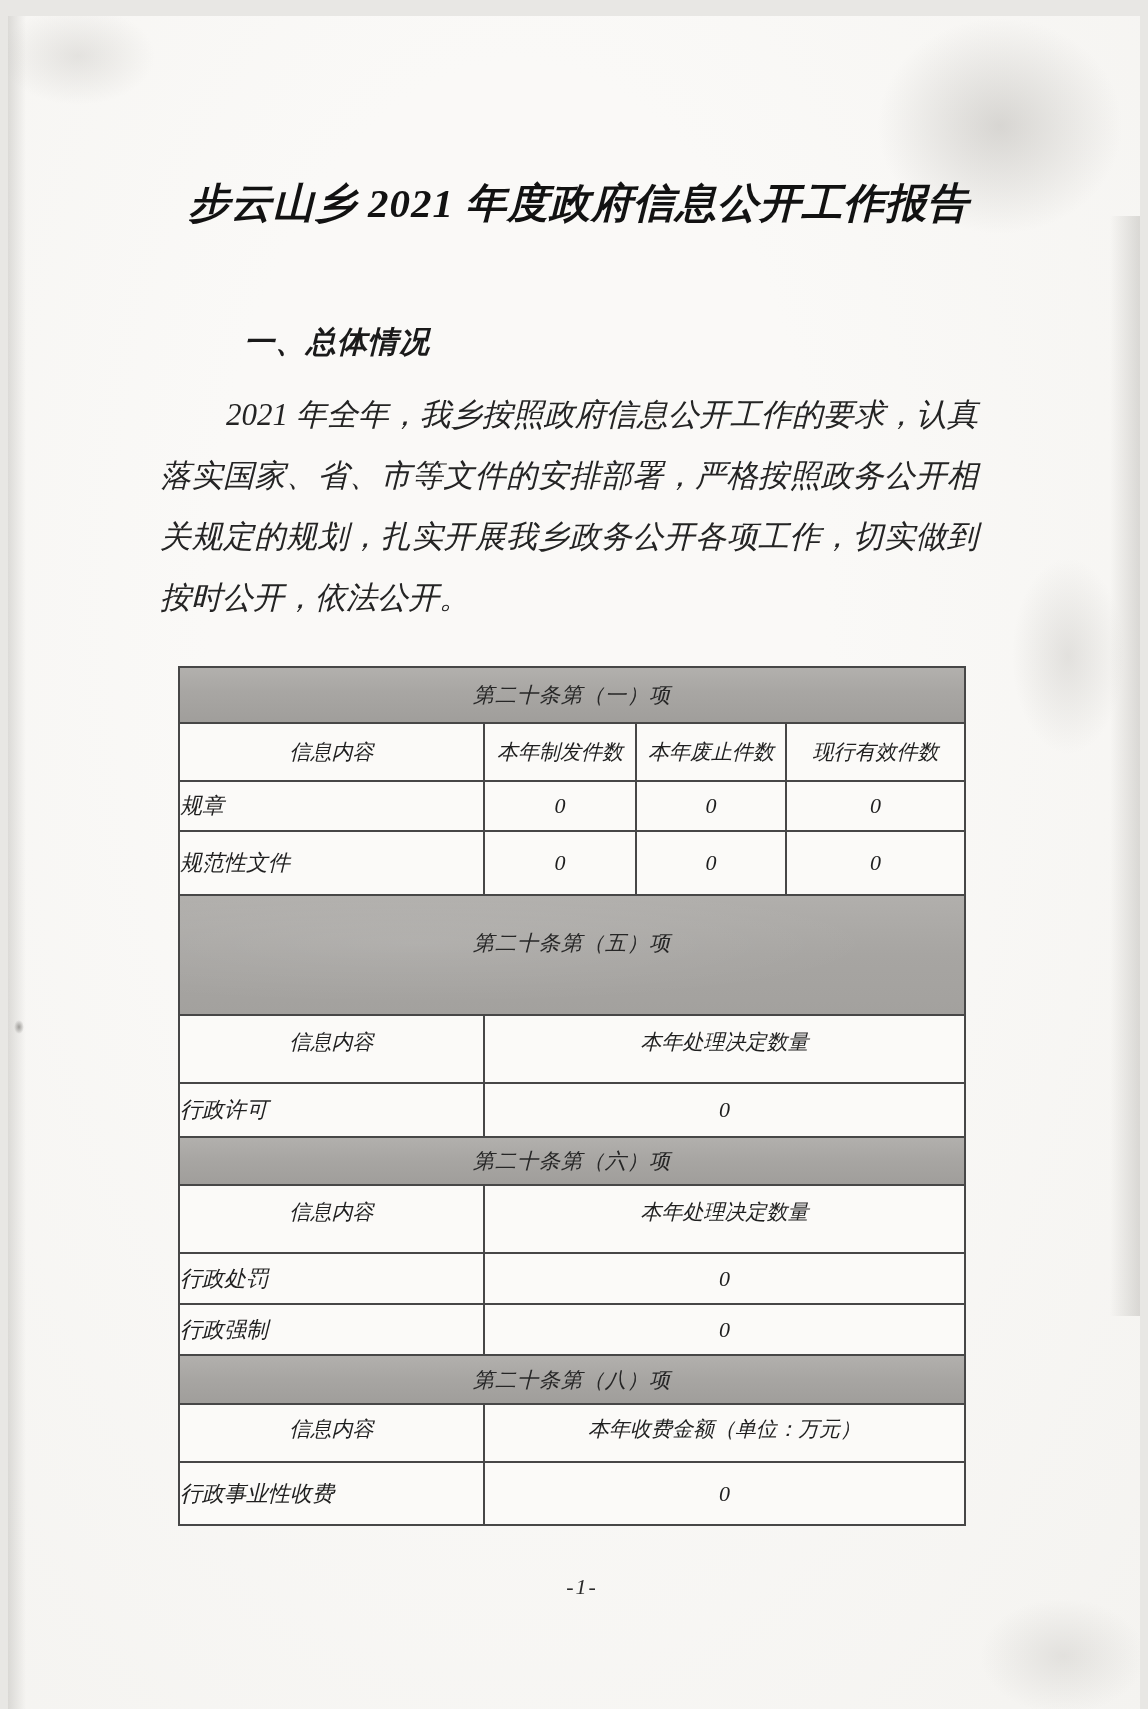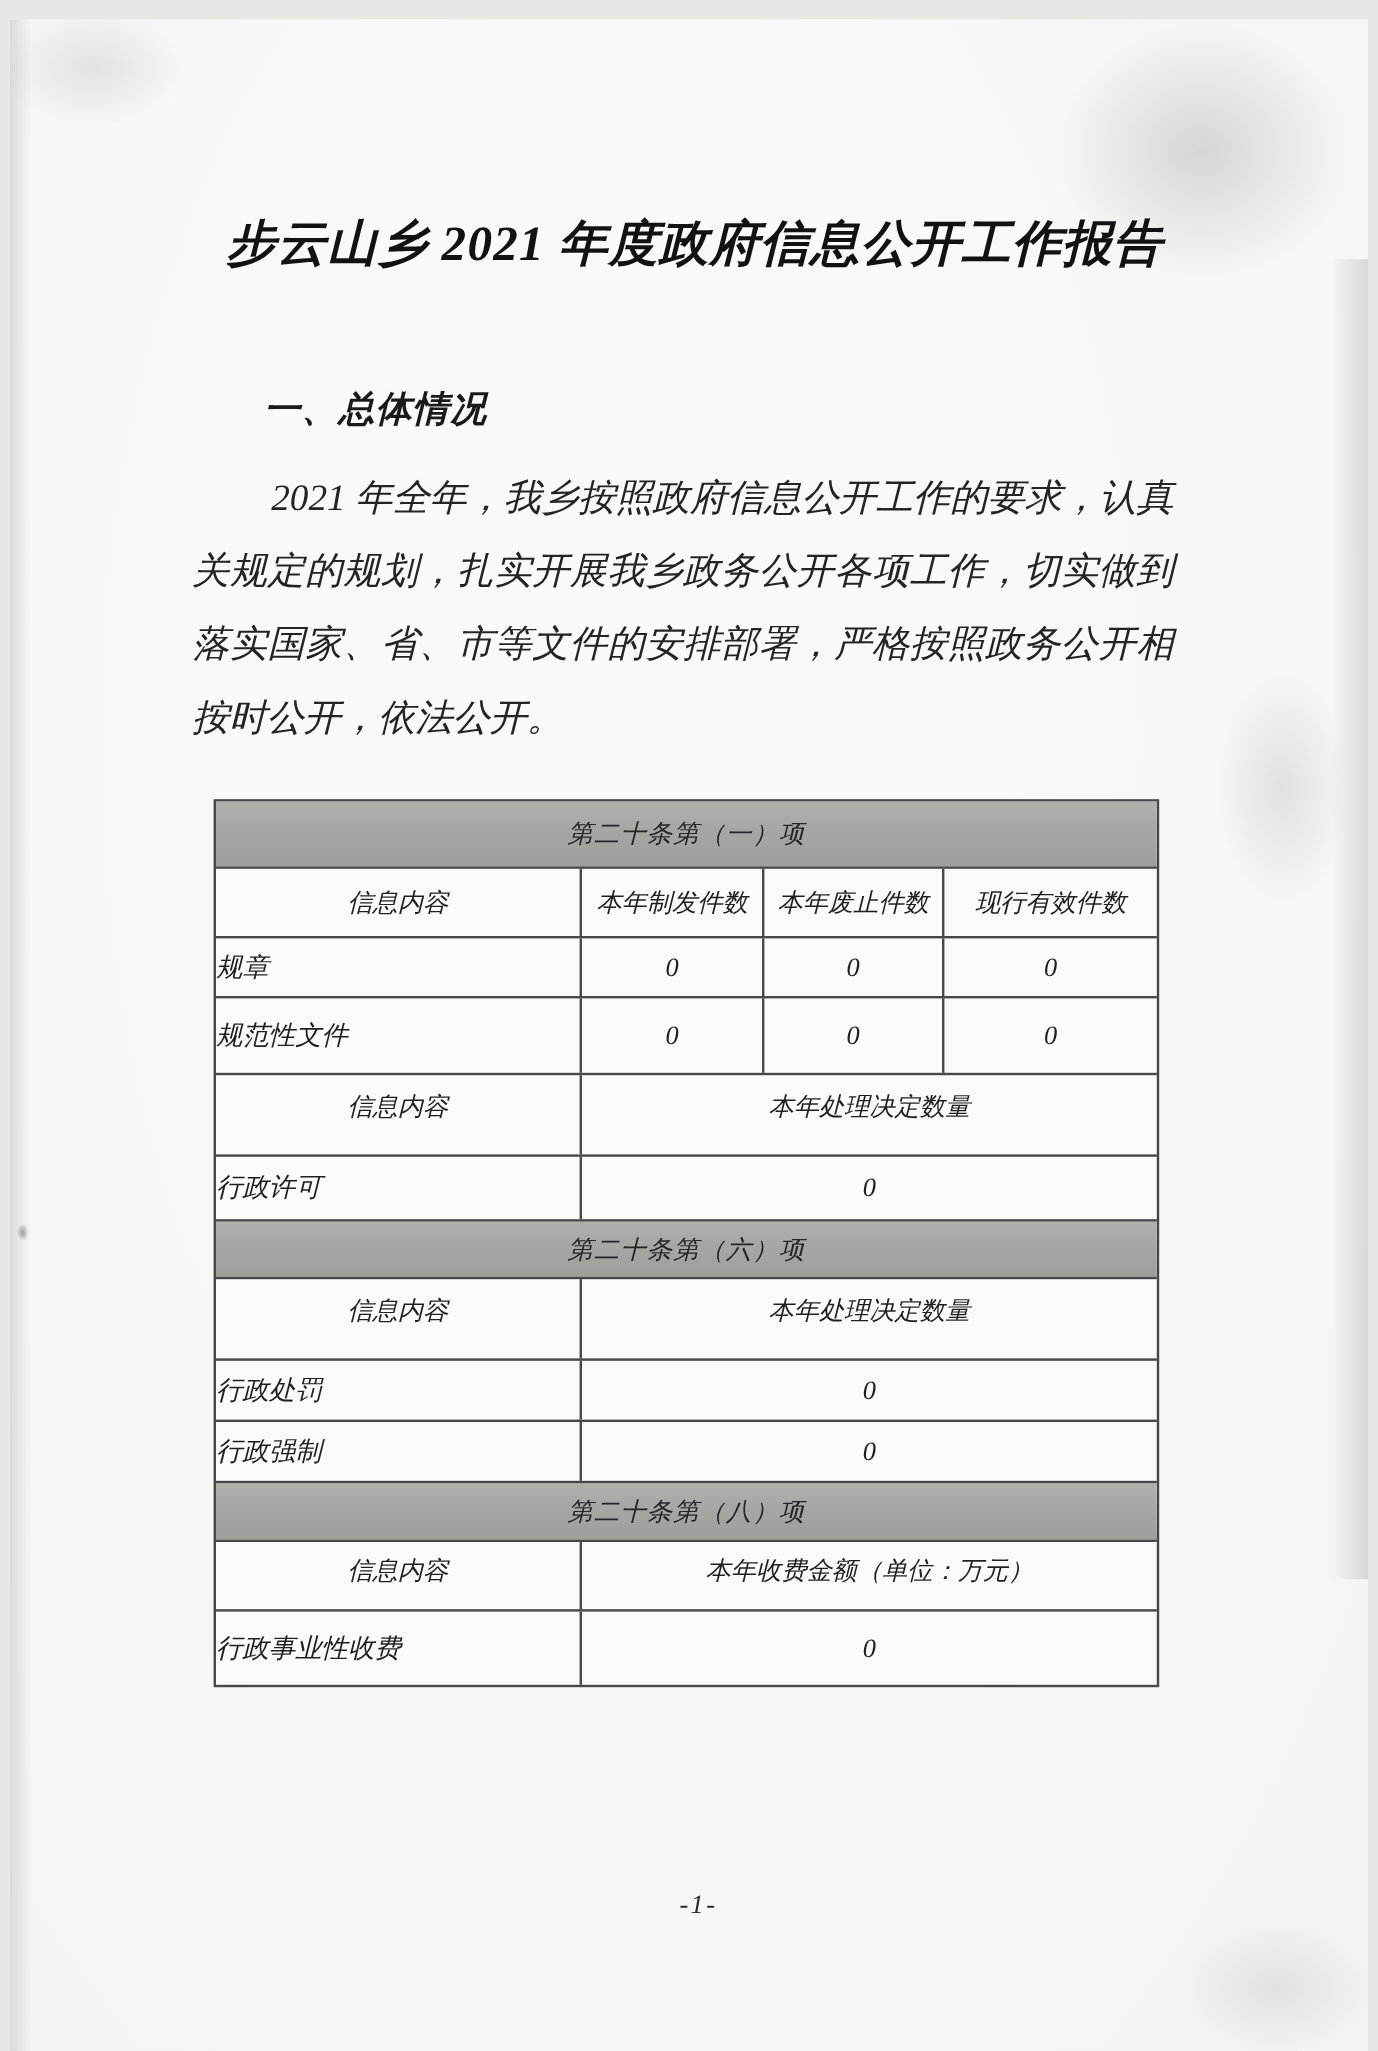--- a/index.html
+++ b/index.html
@@ -29,21 +29,21 @@
     background: radial-gradient(closest-side, rgba(92,90,86,0.55), rgba(92,90,86,0)); }
 
   
   .doc-title {
     position:absolute; left:162px; top:163px; width:818px; margin:0;
     text-align:center; font-size:41px; line-height:1.2; font-weight:700;
     letter-spacing:1px; color:#121212;
     font-family:"Liberation Serif", serif;
   }
   .sec-heading {
-    position:absolute; left:212px; margin:0;
+    position:absolute; left:236px; margin:0;
     font-size:30px; line-height:1; font-weight:700; color:#1a1a1a;
     font-family:"Liberation Sans", sans-serif; letter-spacing:1px;
   }
   #h-overview { top:311px; }
   #h-disclosure { top:636px; }
   .para { position:absolute; left:152px; top:368px; width:818px; }
   .pline {
     height:61px; line-height:61px; font-size:31px; color:#242424;
     text-align:justify; text-align-last:justify;
   }
@@ -97,22 +97,22 @@
   <div class="art art-leftedge"></div>
   <div class="art art-bottomright"></div>
   <div class="art art-speck"></div>
 
   <h1 class="doc-title">步云山乡 2021 年度政府信息公开工作报告</h1>
 
   <h2 class="sec-heading" id="h-overview">一、总体情况</h2>
 
   <div class="para">
     <div class="pline first">2021 年全年，我乡按照政府信息公开工作的要求，认真</div>
+    <div class="pline">落实国家、省、市等文件的安排部署，严格按照政务公开相</div>
     <div class="pline">关规定的规划，扎实开展我乡政务公开各项工作，切实做到</div>
-    <div class="pline">落实国家、省、市等文件的安排部署，严格按照政务公开相</div>
     <div class="pline last">按时公开，依法公开。</div>
   </div>
 
 
   <div class="rtable">
 
     <div class="row band" style="height:54px">
       <span>第二十条第（一）项</span>
     </div>
     <div class="row cols4 head" style="height:56px">
@@ -127,20 +127,23 @@
       <div class="cell">0</div>
       <div class="cell">0</div>
     </div>
     <div class="row cols4" style="height:62px">
       <div class="cell label">规范性文件</div>
       <div class="cell">0</div>
       <div class="cell">0</div>
       <div class="cell">0</div>
     </div>
 
+    <div class="row band tall" style="height:120px">
+      <span>第二十条第（五）项</span>
+    </div>
     <div class="row cols2 head head-hi" style="height:66px">
       <div class="cell">信息内容</div>
       <div class="cell">本年处理决定数量</div>
     </div>
     <div class="row cols2" style="height:52px">
       <div class="cell label">行政许可</div>
       <div class="cell">0</div>
     </div>
 
     <div class="row band" style="height:46px">

